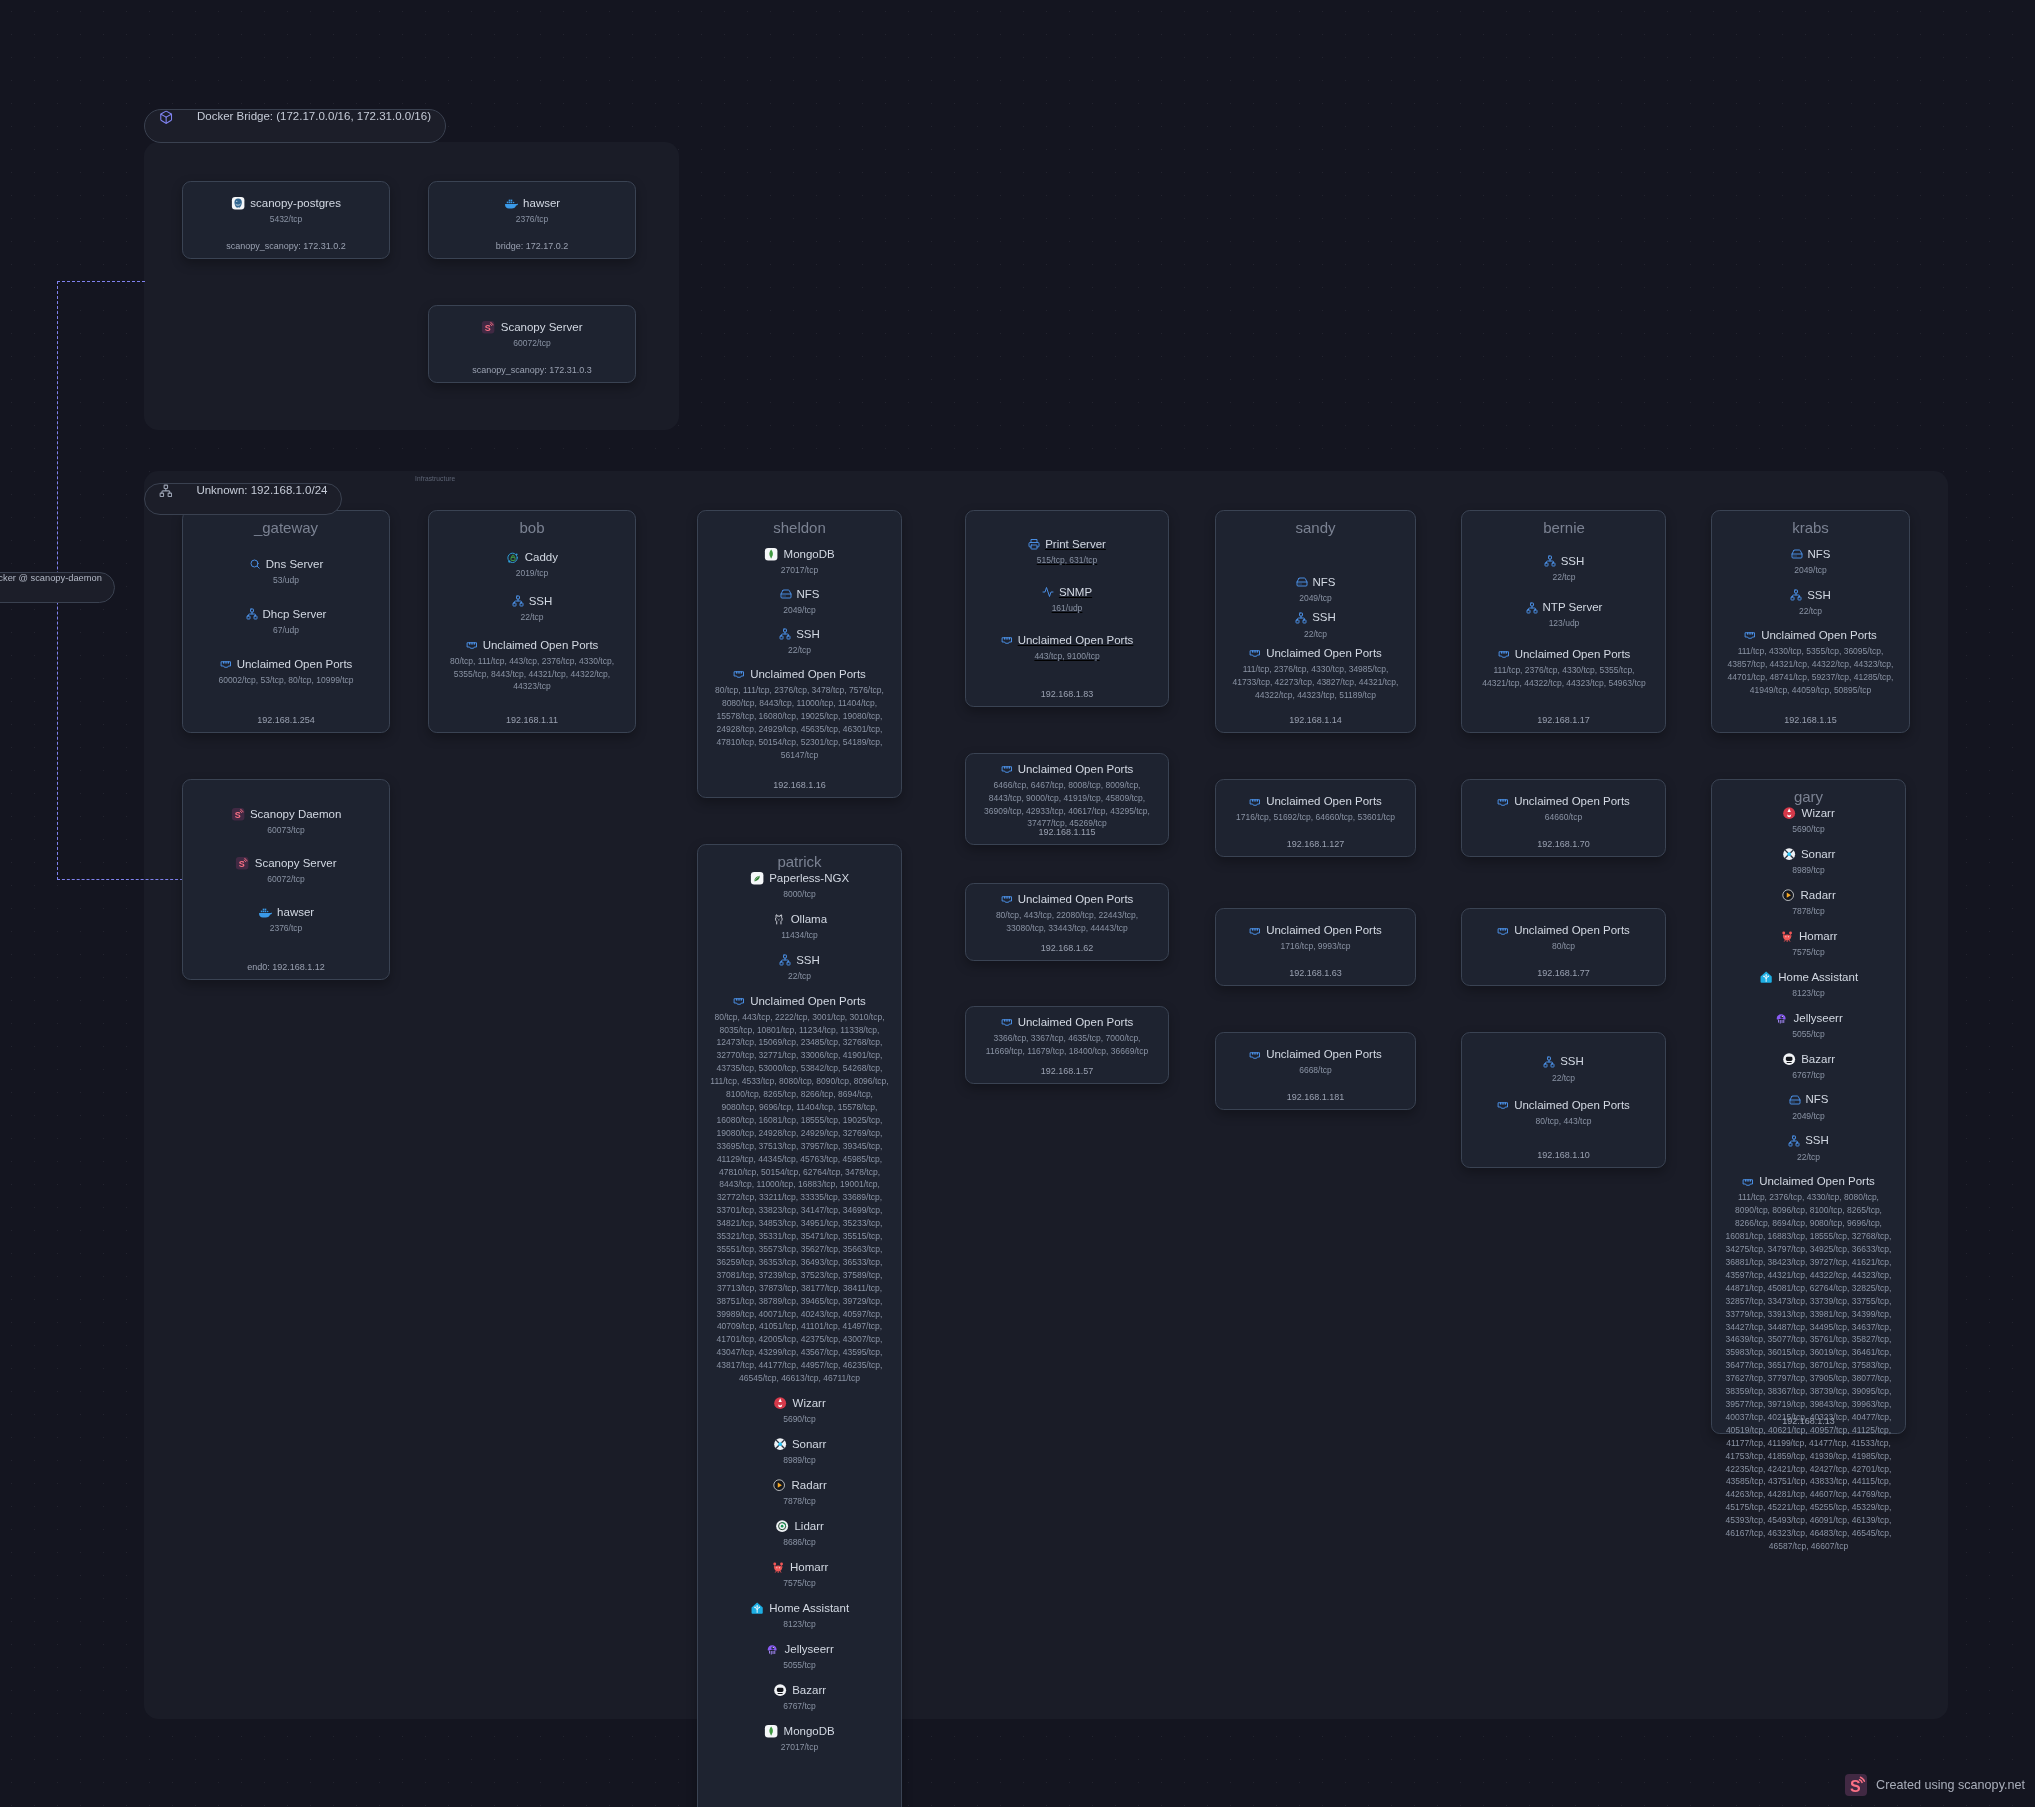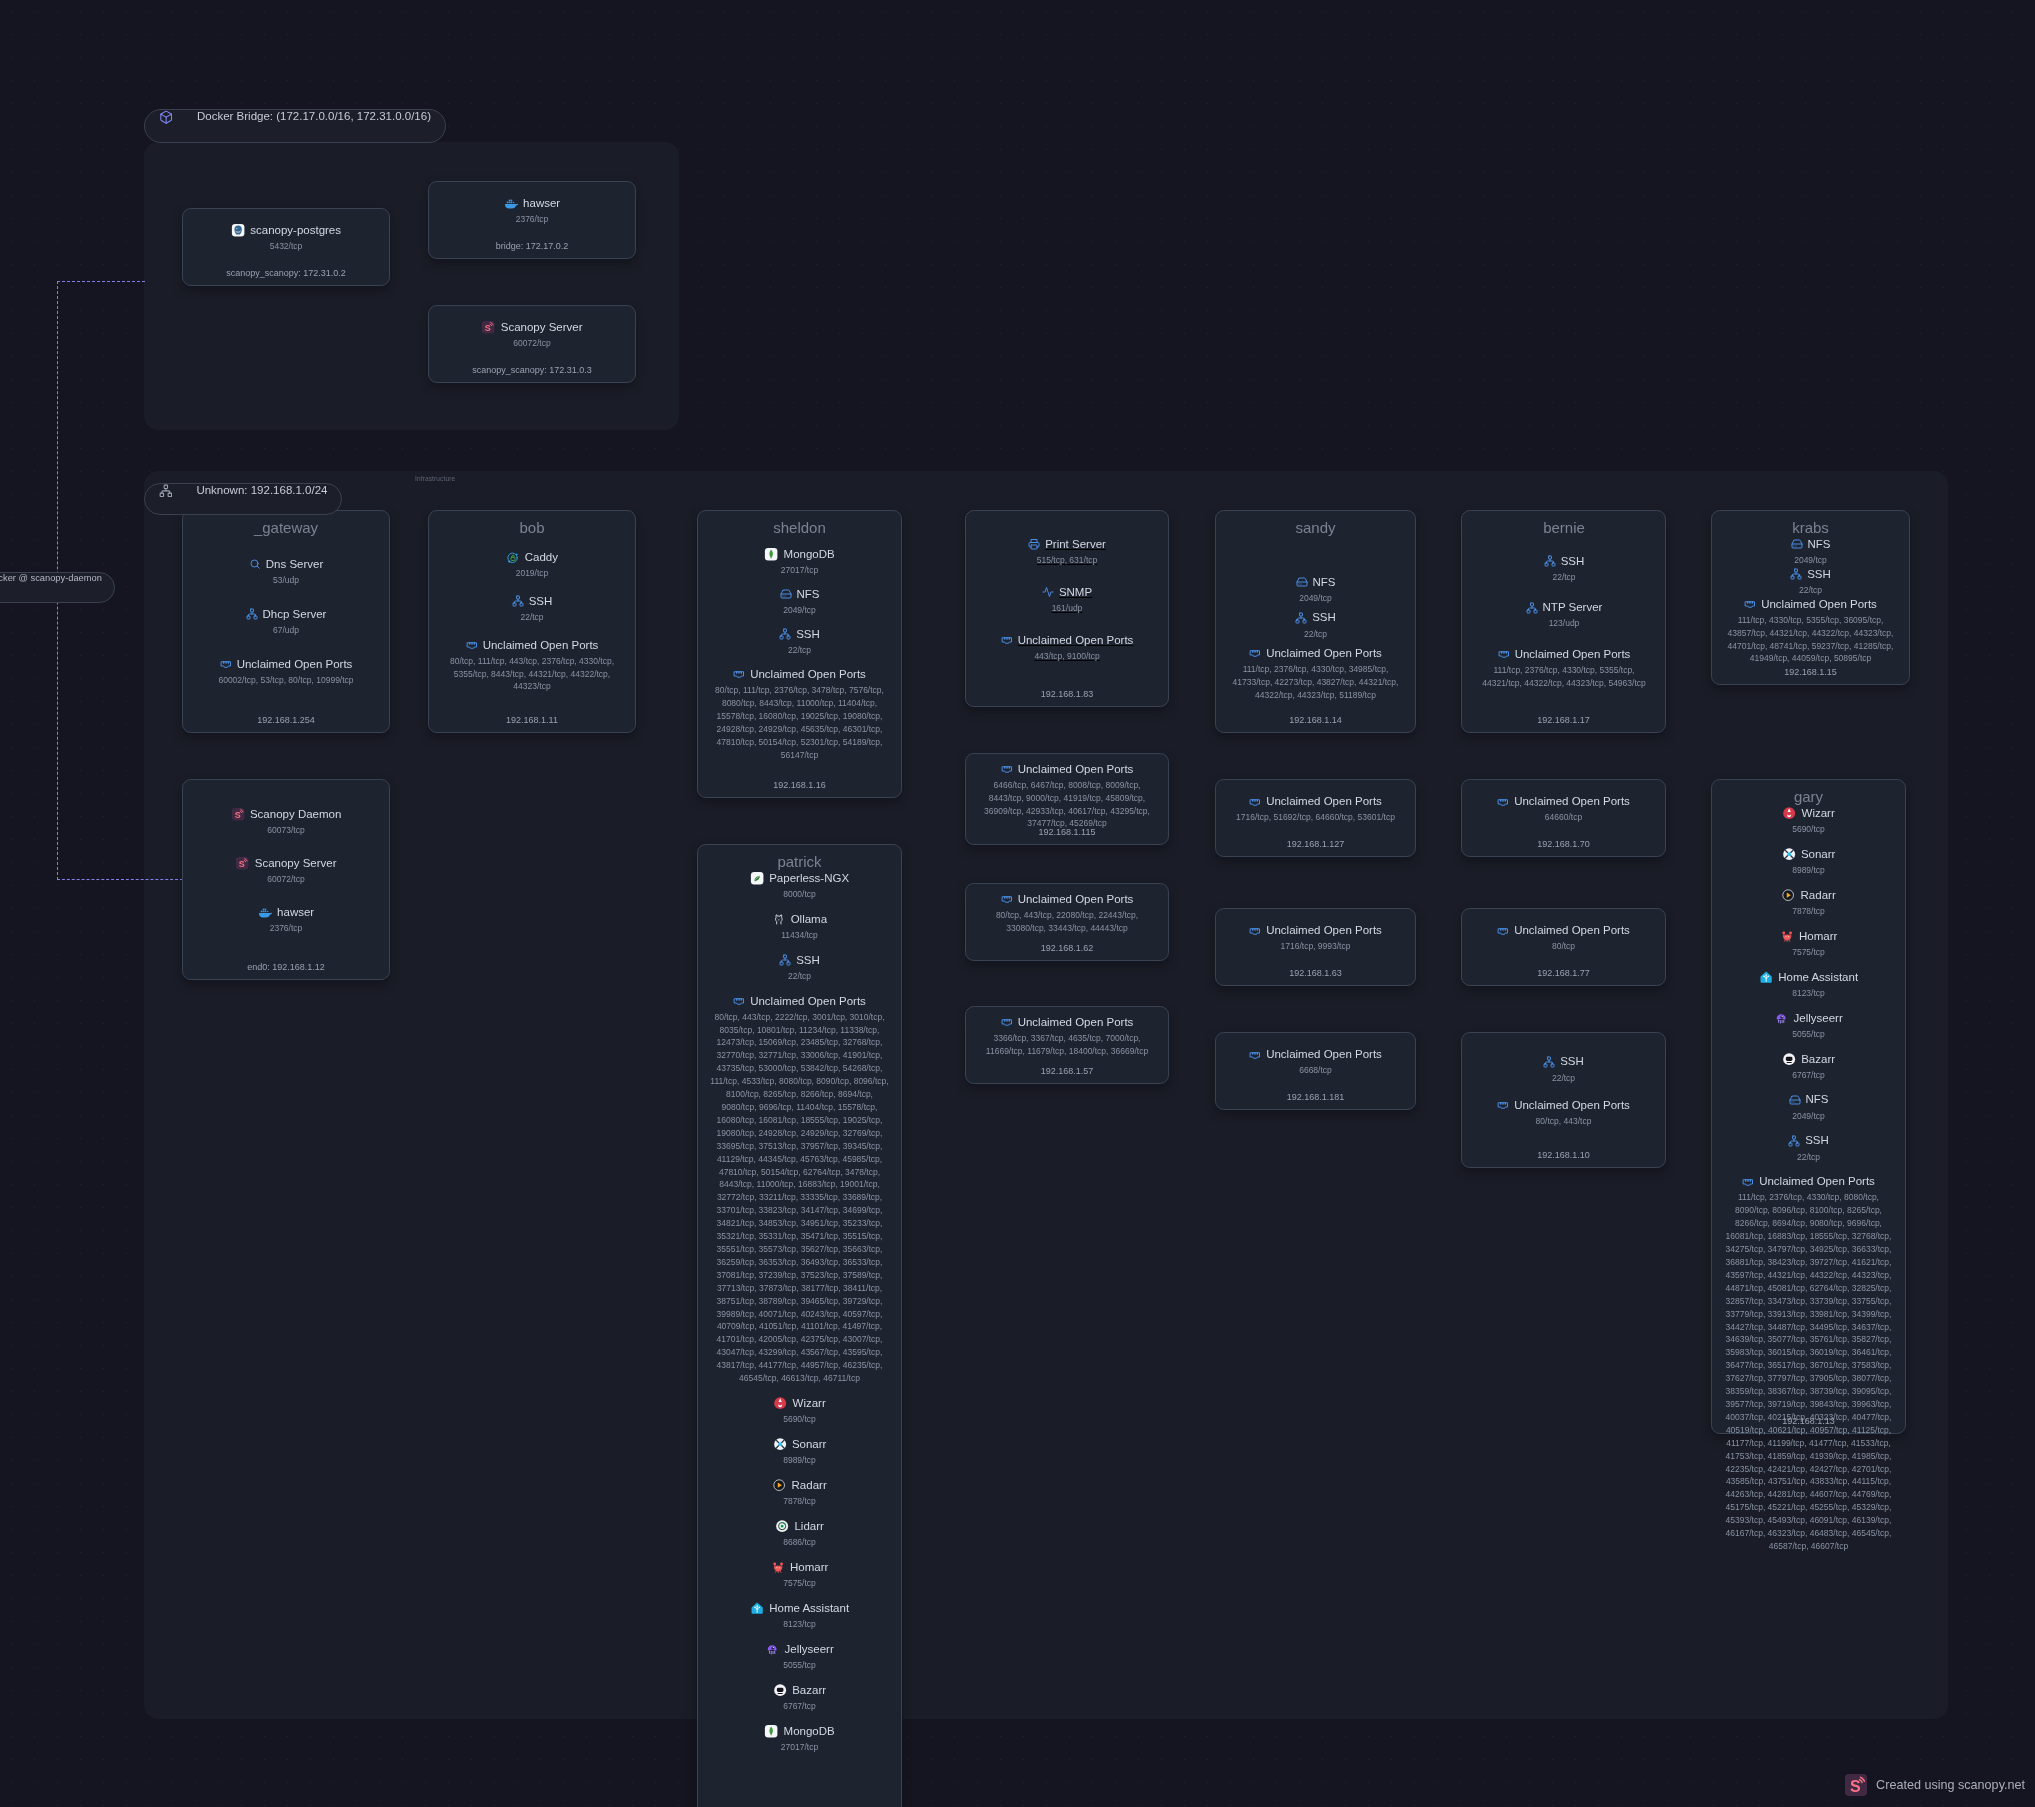--- a/index.html
+++ b/index.html
@@ -31,30 +31,30 @@
   .svc{text-align:center;}
   .svc-name{display:flex;align-items:center;justify-content:center;gap:5px;color:#d3d9e3;font-size:11.5px;line-height:1.25;}
   .svc-name .icon{display:flex;flex:none;}
   .svc-ports{margin-top:2.7px;color:#8a93a4;font-size:8.5px;line-height:1.52;}
   .card-ip{position:absolute;left:0;right:0;bottom:6.6px;text-align:center;color:#9aa1b1;font-size:9px;z-index:2;}
   
   .h-patrick .card-services,.h-gary .card-services,.h-uop-115 .card-services{justify-content:flex-start;}
   .h-patrick .svc,.h-gary .svc{margin-bottom:11px;}
   .h-patrick,.h-gary,.h-uop-115{overflow:visible;}
   
-  .h-scanopy-postgres{left:182px;top:181px;width:208px;height:78px;margin-top:27px;}
+  .h-scanopy-postgres{left:182px;top:181px;width:208px;height:78px;}
   .h-hawser-bridge{left:428px;top:181px;width:208px;height:78px;}
   .h-scanopy-server-bridge{left:428px;top:305px;width:208px;height:78px;}
   .h-gateway{left:182px;top:510px;width:208px;height:223px;}
   .h-bob{left:428px;top:510px;width:208px;height:223px;}
   .h-sheldon{left:697px;top:510px;width:205px;height:288px;}
   .h-printserver{left:965px;top:510px;width:204px;height:197px;text-decoration:underline;}
   .h-sandy{left:1215px;top:510px;width:201px;height:223px;gap:33px;}
   .h-bernie{left:1461px;top:510px;width:205px;height:223px;padding-left:12px;}
-  .h-krabs{left:1711px;top:510px;width:199px;height:175px;}
+  .h-krabs{left:1711px;top:510px;width:199px;height:223px;}
   .h-scanopy-daemon{left:182px;top:779px;width:208px;height:201px;}
   .h-patrick{left:697px;top:844px;width:205px;height:1060px;}
   .h-uop-115{left:965px;top:753px;width:204px;height:92px;}
   .h-uop-62{left:965px;top:883px;width:204px;height:78px;}
   .h-uop-57{left:965px;top:1006px;width:204px;height:78px;}
   .h-uop-127{left:1215px;top:779px;width:201px;height:78px;}
   .h-uop-63{left:1215px;top:908px;width:201px;height:78px;}
   .h-uop-181{left:1215px;top:1032px;width:201px;height:78px;}
   .h-uop-70{left:1461px;top:779px;width:205px;height:78px;}
   .h-uop-77{left:1461px;top:908px;width:205px;height:78px;}

